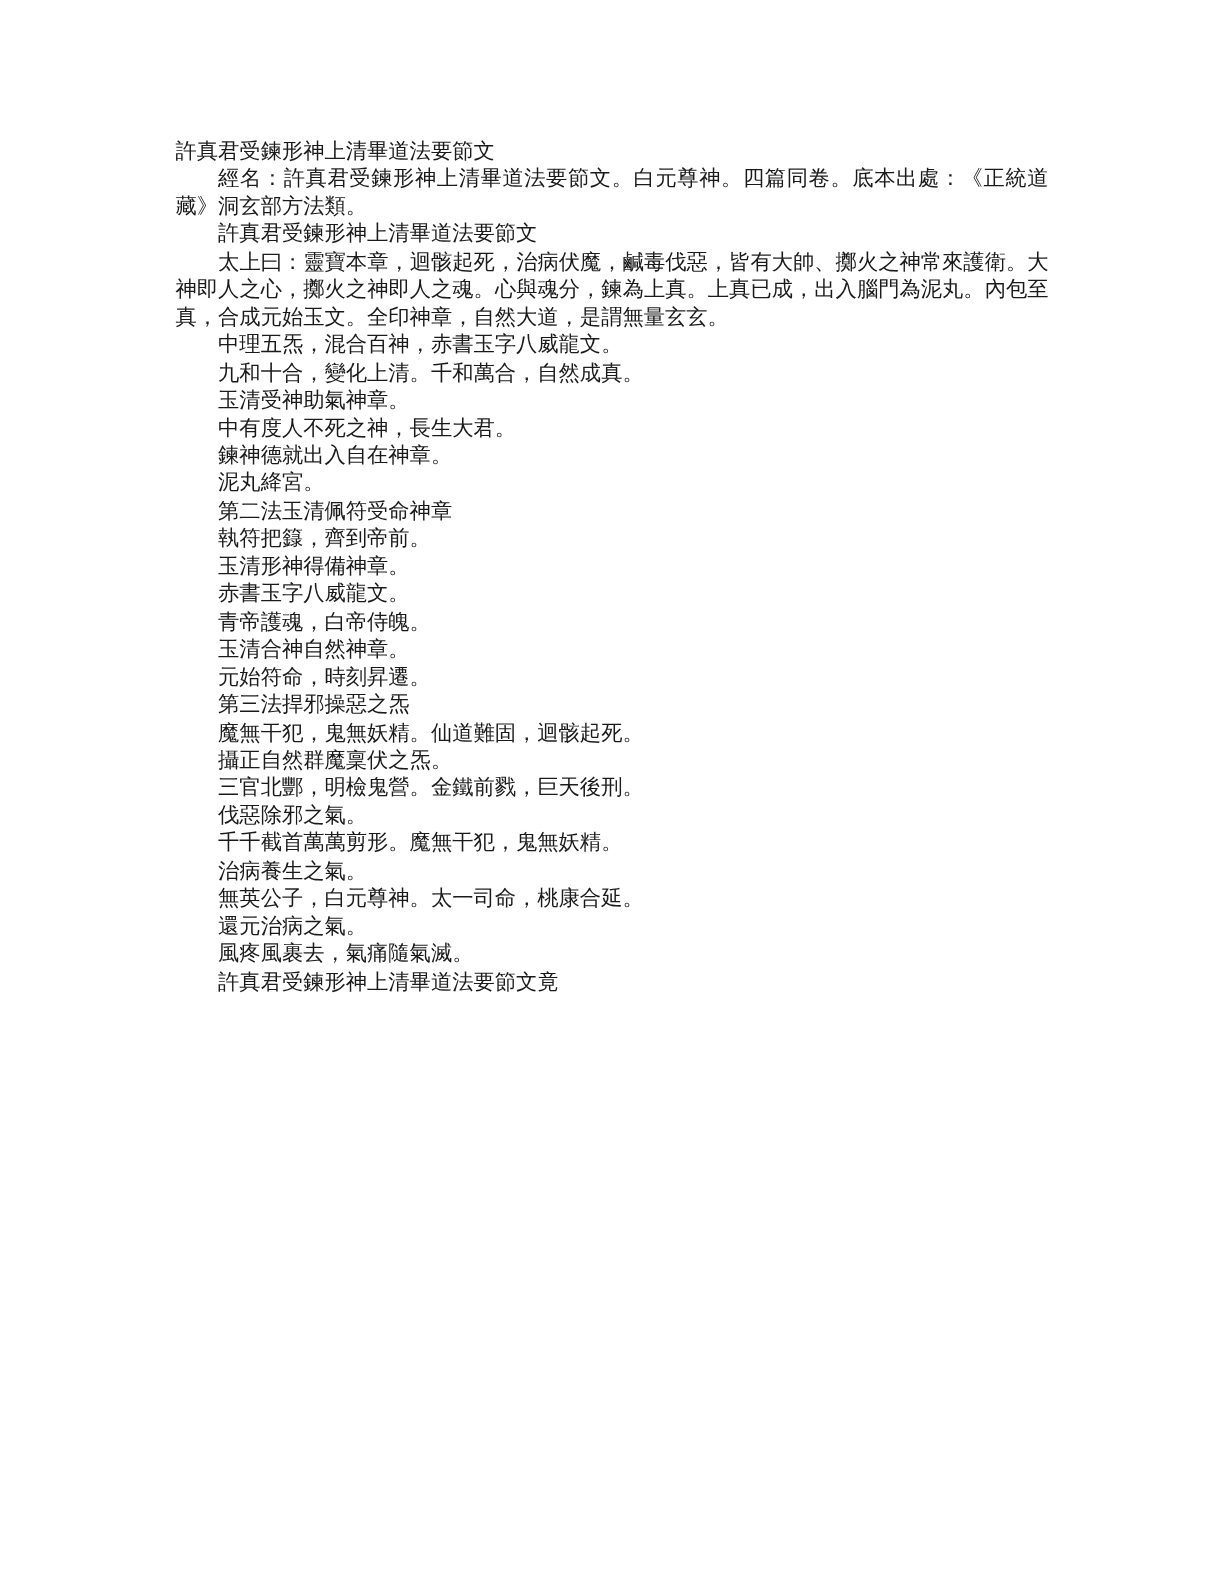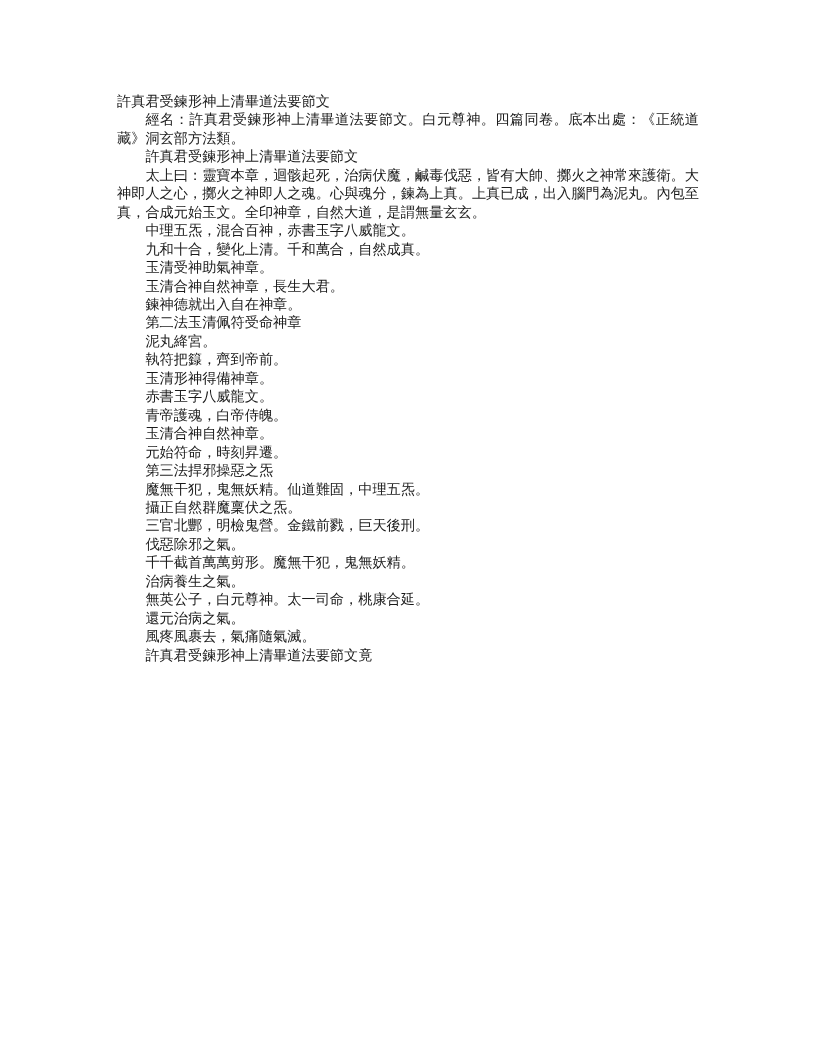--- a/index.html
+++ b/index.html
@@ -37,32 +37,32 @@
 <body>
 
 <div class="page">
   <p class="para">許真君受鍊形神上清畢道法要節文</p>
   <p class="para indent">經名：許真君受鍊形神上清畢道法要節文。白元尊神。四篇同卷。底本出處：《正統道藏》洞玄部方法類。</p>
   <p class="para indent">許真君受鍊形神上清畢道法要節文</p>
   <p class="para indent">太上曰：靈寶本章，迴骸起死，治病伏魔，鹹毒伐惡，皆有大帥、擲火之神常來護衛。大神即人之心，擲火之神即人之魂。心與魂分，鍊為上真。上真已成，出入腦門為泥丸。內包至真，合成元始玉文。全印神章，自然大道，是謂無量玄玄。</p>
   <p class="para indent">中理五炁，混合百神，赤書玉字八威龍文。</p>
   <p class="para indent">九和十合，變化上清。千和萬合，自然成真。</p>
   <p class="para indent">玉清受神助氣神章。</p>
-  <p class="para indent">玉清合神自然神章，長生大君。</p>
+  <p class="para indent">中有度人不死之神，長生大君。</p>
   <p class="para indent">鍊神德就出入自在神章。</p>
+  <p class="para indent">泥丸絳宮。</p>
   <p class="para indent">第二法玉清佩符受命神章</p>
-  <p class="para indent">泥丸絳宮。</p>
   <p class="para indent">執符把籙，齊到帝前。</p>
   <p class="para indent">玉清形神得備神章。</p>
   <p class="para indent">赤書玉字八威龍文。</p>
   <p class="para indent">青帝護魂，白帝侍魄。</p>
   <p class="para indent">玉清合神自然神章。</p>
   <p class="para indent">元始符命，時刻昇遷。</p>
   <p class="para indent">第三法捍邪操惡之炁</p>
-  <p class="para indent">魔無干犯，鬼無妖精。仙道難固，中理五炁。</p>
+  <p class="para indent">魔無干犯，鬼無妖精。仙道難固，迴骸起死。</p>
   <p class="para indent">攝正自然群魔稟伏之炁。</p>
   <p class="para indent">三官北酆，明檢鬼營。金鐵前戮，巨天後刑。</p>
   <p class="para indent">伐惡除邪之氣。</p>
   <p class="para indent">千千截首萬萬剪形。魔無干犯，鬼無妖精。</p>
   <p class="para indent">治病養生之氣。</p>
   <p class="para indent">無英公子，白元尊神。太一司命，桃康合延。</p>
   <p class="para indent">還元治病之氣。</p>
   <p class="para indent">風疼風裹去，氣痛隨氣滅。</p>
   <p class="para indent">許真君受鍊形神上清畢道法要節文竟</p>
 </div>

